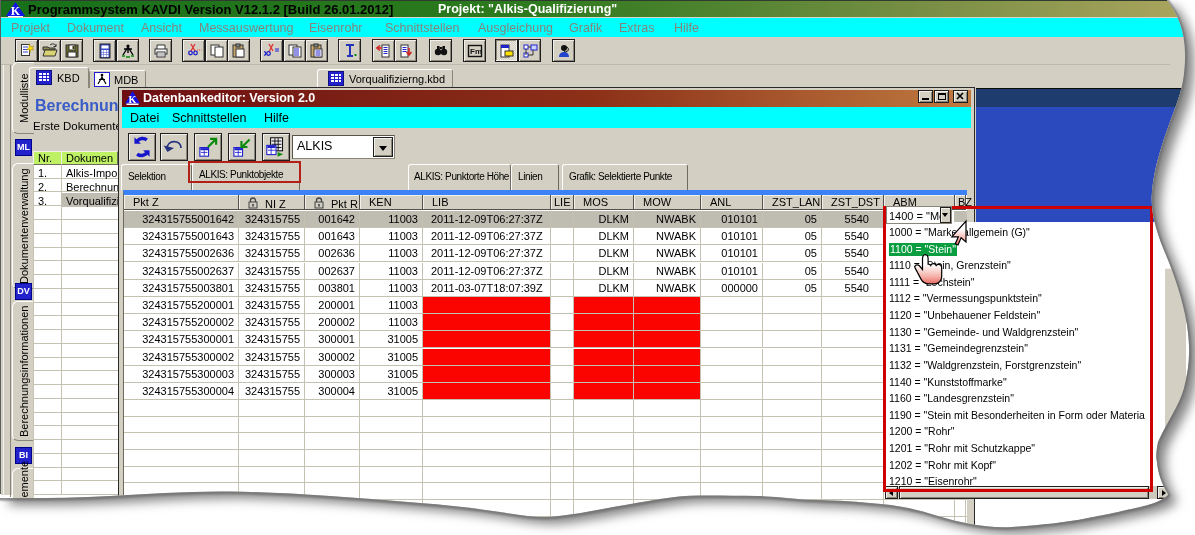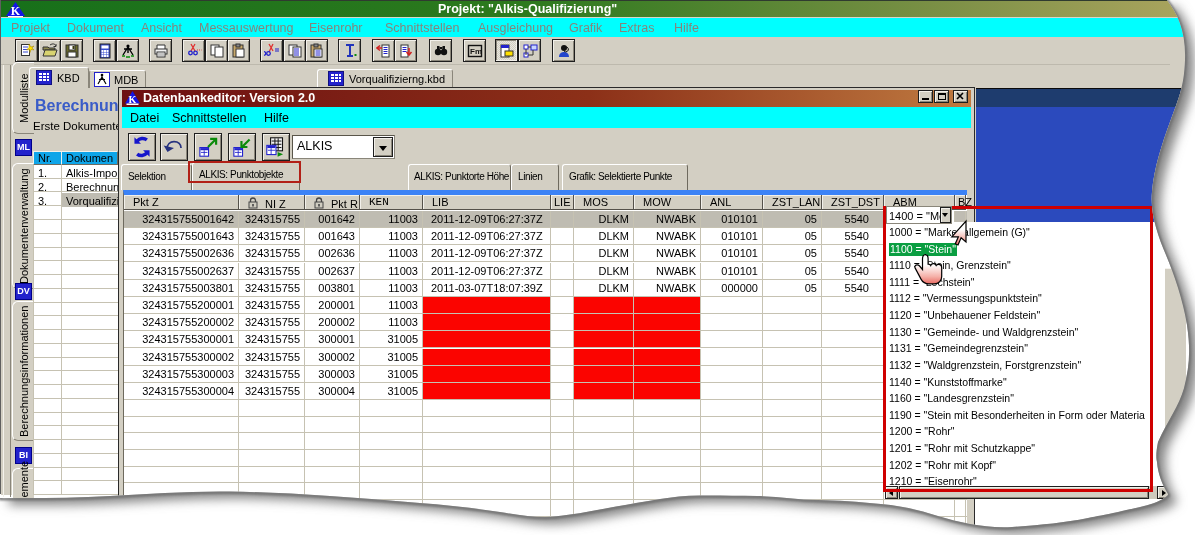--- a/index.html
+++ b/index.html
@@ -35,21 +35,21 @@
   font:11px "Liberation Sans",sans-serif;color:#000;white-space:nowrap}
 .gicon{display:inline-block;width:16px;height:15px;background:#2222cc;position:relative;border:1px solid #101080}
 .gicon i{position:absolute;left:2px;top:2px;right:2px;bottom:2px;
   background:
    linear-gradient(to right,transparent 0 3px,#2222cc 3px 4px,transparent 4px 7px,#2222cc 7px 8px,transparent 8px),
    linear-gradient(to bottom,#fff 0 2px,#2222cc 2px 3px,#fff 3px 5px,#2222cc 5px 6px,#fff 6px 8px,#2222cc 8px 9px,#fff 9px)}
 #bheading{position:absolute;left:35px;top:97px;font:bold 16px "Liberation Sans",sans-serif;color:#3a5cc8}
 #erste{position:absolute;left:33px;top:120px;font:11.5px "Liberation Sans",sans-serif;color:#000}
 
 #doclist{position:absolute;left:33px;top:151px;width:85px;height:344px;background:#fff}
-#doclist .hdr{position:absolute;left:0;top:0;height:14px;background:#0ea5e9;
+#doclist .hdr{position:absolute;left:0;top:0;height:14px;background:#bef264;
   border:1px solid #6e6a5e;border-top-color:#f2f0ea;border-left-color:#f2f0ea;
   font:11px "Liberation Sans",sans-serif;padding-left:4px}
 #doclist .cell{position:absolute;font:11px "Liberation Sans",sans-serif;white-space:nowrap}
 #dlgrid{position:absolute;left:0px;top:14px;width:85px;height:330px;
   background:repeating-linear-gradient(to bottom,transparent 0 12.75px,#c6c2b2 12.75px 13.75px)}
 #dlv1{position:absolute;left:28px;top:14px;width:1px;height:330px;background:#c6c2b2}
 
 #bluepane{position:absolute;left:976px;top:88px;width:219px;height:138px}
 #rightwhite{position:absolute;left:976px;top:226px;width:219px;height:304px;background:#fff}
 #rscroll{position:absolute;left:1163px;top:268px;width:23px;height:196px;background:#d3cfc3;
@@ -118,20 +118,21 @@
 
 <div id="lb0"></div>
 <div style="position:absolute;left:0;top:0;width:1170px;height:1px;background:#2f3b2f"></div>
 <div id="lb1"></div>
 <div id="titlebar">
   <svg id="kicon" viewBox="0 0 19 16">
       <polygon points="9.5,0 19,14 0,14" fill="#1414e6"></polygon>
       <text x="9.5" y="13" text-anchor="middle" font-family="Liberation Serif" font-size="12" font-weight="bold" fill="#fff">K</text>
       <rect x="2" y="14" width="15" height="1.5" fill="#fff"></rect>
     </svg>
+  <span class="t1">Programmsystem KAVDI Version V12.1.2 [Build 26.01.2012]</span>
   <span class="t2">Projekt: "Alkis-Qualifizierung"</span>
 </div>
 <div style="position:absolute;left:1px;top:17px;width:1194px;height:1px;background:#d9d5c9"></div>
 <div id="menubar">
   <span style="left:10px">Projekt</span>
     <span style="left:66px">Dokument</span>
   <span style="left:140px">Ansicht</span>
     <span style="left:198px">Messauswertung</span>
   <span style="left:308px">Eisenrohr</span>
     <span style="left:384px">Schnittstellen</span>
@@ -434,21 +435,21 @@
       <div class="hc" style="left: 115px; width: 66px;"><svg width="10" height="12" style="position:relative;top:1px;margin-right:7px" viewBox="0 0 10 12">
           <path d="M2.5,5 V3.5 a2.5,2.5 0 0,1 5,0 V5" fill="none" stroke="#444" stroke-width="1.3"></path>
           <rect x="1" y="5" width="8" height="6" fill="#cfccc0" stroke="#444"></rect>
           <rect x="4.2" y="7" width="1.6" height="2.5" fill="#444"></rect>
         </svg>NI Z</div>
       <div class="hc" style="left: 181px; width: 55px;"><svg width="10" height="12" style="position:relative;top:1px;margin-right:7px" viewBox="0 0 10 12">
           <path d="M2.5,5 V3.5 a2.5,2.5 0 0,1 5,0 V5" fill="none" stroke="#444" stroke-width="1.3"></path>
           <rect x="1" y="5" width="8" height="6" fill="#cfccc0" stroke="#444"></rect>
           <rect x="4.2" y="7" width="1.6" height="2.5" fill="#444"></rect>
         </svg>Pkt R</div>
-      <div class="hc" style="left: 236px; width: 63px; font-family: Liberation Mono, monospace;">KEN</div>
+      <div class="hc" style="left: 236px; width: 63px;">KEN</div>
       <div class="hc" style="left: 299px; width: 128px;">LIB</div>
       <div class="hc" style="left: 427px; width: 23px; padding-left: 3px;">LIE</div>
       <div class="hc" style="left: 450px; width: 60px;">MOS</div>
       <div class="hc" style="left: 510px; width: 67px;">MOW</div>
       <div class="hc" style="left: 577px; width: 62px;">ANL</div>
       <div class="hc" style="left: 639px; width: 59px;">ZST_LAN</div>
       <div class="hc" style="left: 698px; width: 62px;">ZST_DST</div>
       <div class="hc" style="left: 760px; width: 71px;">ABM</div>
       <div class="hc" style="left: 831px; width: 11px; padding-left: 3px;">BZ</div>
       <div class="drow" style="top: 16px; background: rgb(191, 188, 178);">

